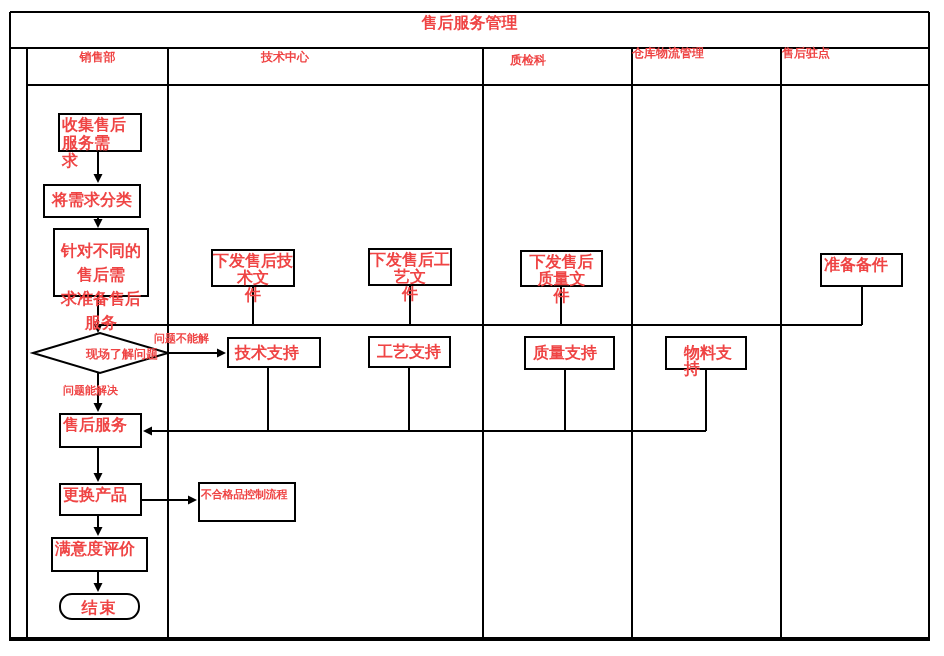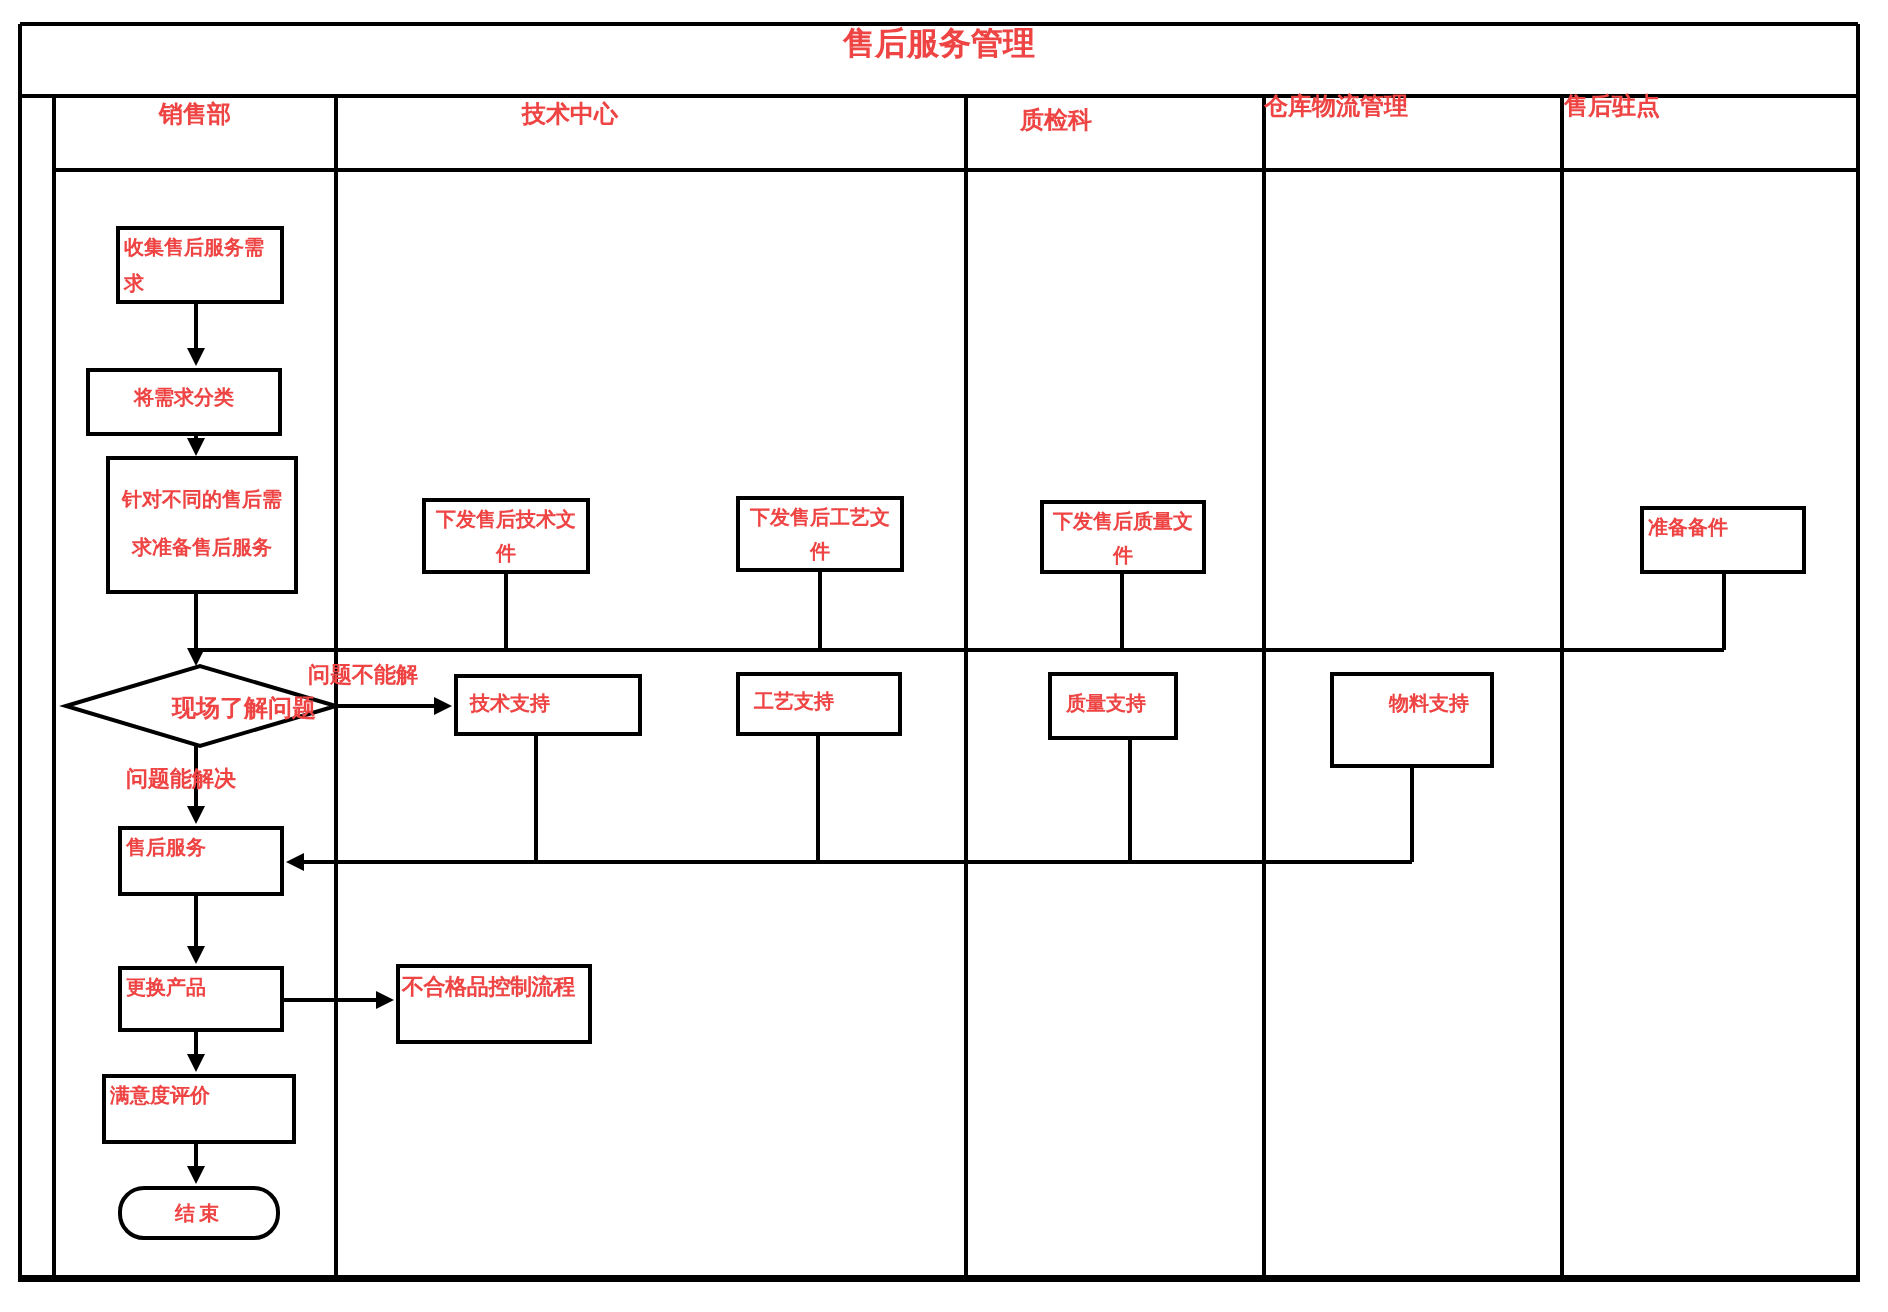--- a/index.html
+++ b/index.html
@@ -3,21 +3,21 @@
 <meta charset="utf-8">
 <style>
   html,body{margin:0;padding:0;background:#fff;}
   #stage{
     position:relative;width:944px;height:656px;background:#ffffff;
     font-family:"Liberation Sans",sans-serif;color:#ef4444;overflow:hidden;
   }
   #wires{position:absolute;left:0;top:0;width:944px;height:656px;}
   .node{
     position:absolute;box-sizing:border-box;border:2px solid #000;background:#fff;
-    font-weight:bold;font-size:10px;line-height:16px;white-space:pre-line;
+    font-weight:bold;font-size:16px;line-height:16px;white-space:pre-line;
     word-break:break-all;
   }
   .hdr{
     position:absolute;font-weight:bold;font-size:12px;line-height:14px;
   }
   .edge-label{
     position:absolute;font-weight:bold;font-size:11px;line-height:13px;background:transparent;
   }
   #title{
     position:absolute;left:10px;top:13px;width:919px;text-align:center;
@@ -27,22 +27,22 @@
   .n-collect{left:58px;top:113px;width:84px;height:39px;padding:1px 0 0 2px;line-height:18px;}
   .n-classify{left:43px;top:184px;width:98px;height:34px;text-align:center;padding-top:6px;}
   .n-prepare{left:53px;top:228px;width:96px;height:69px;text-align:center;padding-top:9px;line-height:24px;}
   .n-decision{left:43px;top:346px;width:115px;text-align:right;border:none;background:transparent;position:absolute;font-weight:bold;font-size:12px;}
   .n-issue-tech{left:211px;top:249px;width:84px;height:38px;text-align:center;padding-top:1px;line-height:17px;}
   .n-issue-process{left:368px;top:248px;width:84px;height:38px;text-align:center;padding-top:1px;line-height:17px;}
   .n-issue-quality{left:520px;top:250px;width:83px;height:37px;text-align:center;padding-top:1px;line-height:17px;}
   .n-prepare-parts{left:820px;top:253px;width:83px;height:34px;padding:2px 0 0 2px;}
   .n-tech-support{left:227px;top:337px;width:94px;height:31px;padding:6px 0 0 6px;}
   .n-process-support{left:368px;top:336px;width:83px;height:32px;padding:6px 0 0 7px;}
-  .n-quality-support{left:524px;top:336px;width:65px;height:34px;padding:7px 12px 0 7px;}
-  .n-material-support{left:665px;top:336px;width:82px;height:48px;padding:7px 0 0 17px;text-align:center;}
+  .n-quality-support{left:524px;top:336px;width:91px;height:34px;padding:7px 12px 0 7px;}
+  .n-material-support{left:665px;top:336px;width:82px;height:34px;padding:7px 0 0 17px;}
   .n-service{left:59px;top:413px;width:83px;height:35px;padding:2px 0 0 2px;}
   .n-replace{left:59px;top:483px;width:83px;height:33px;padding:2px 0 0 2px;}
   .n-nonconform{left:198px;top:482px;width:98px;height:40px;padding:2px 0 0 1px;font-size:11px;letter-spacing:-0.2px;}
   .n-satisfaction{left:51px;top:537px;width:97px;height:35px;padding:2px 0 0 2px;}
   .n-end{left:59px;top:593px;width:81px;height:27px;border-radius:13px;text-align:center;padding-top:5px;letter-spacing:2px;}
   
   .h-sales{left:27px;top:50px;width:141px;text-align:center;}
   .h-tech{left:168px;top:50px;width:234px;text-align:center;}
   .h-qc{left:483px;top:53px;width:90px;text-align:center;}
   .h-warehouse{left:632px;top:46px;width:95px;}

